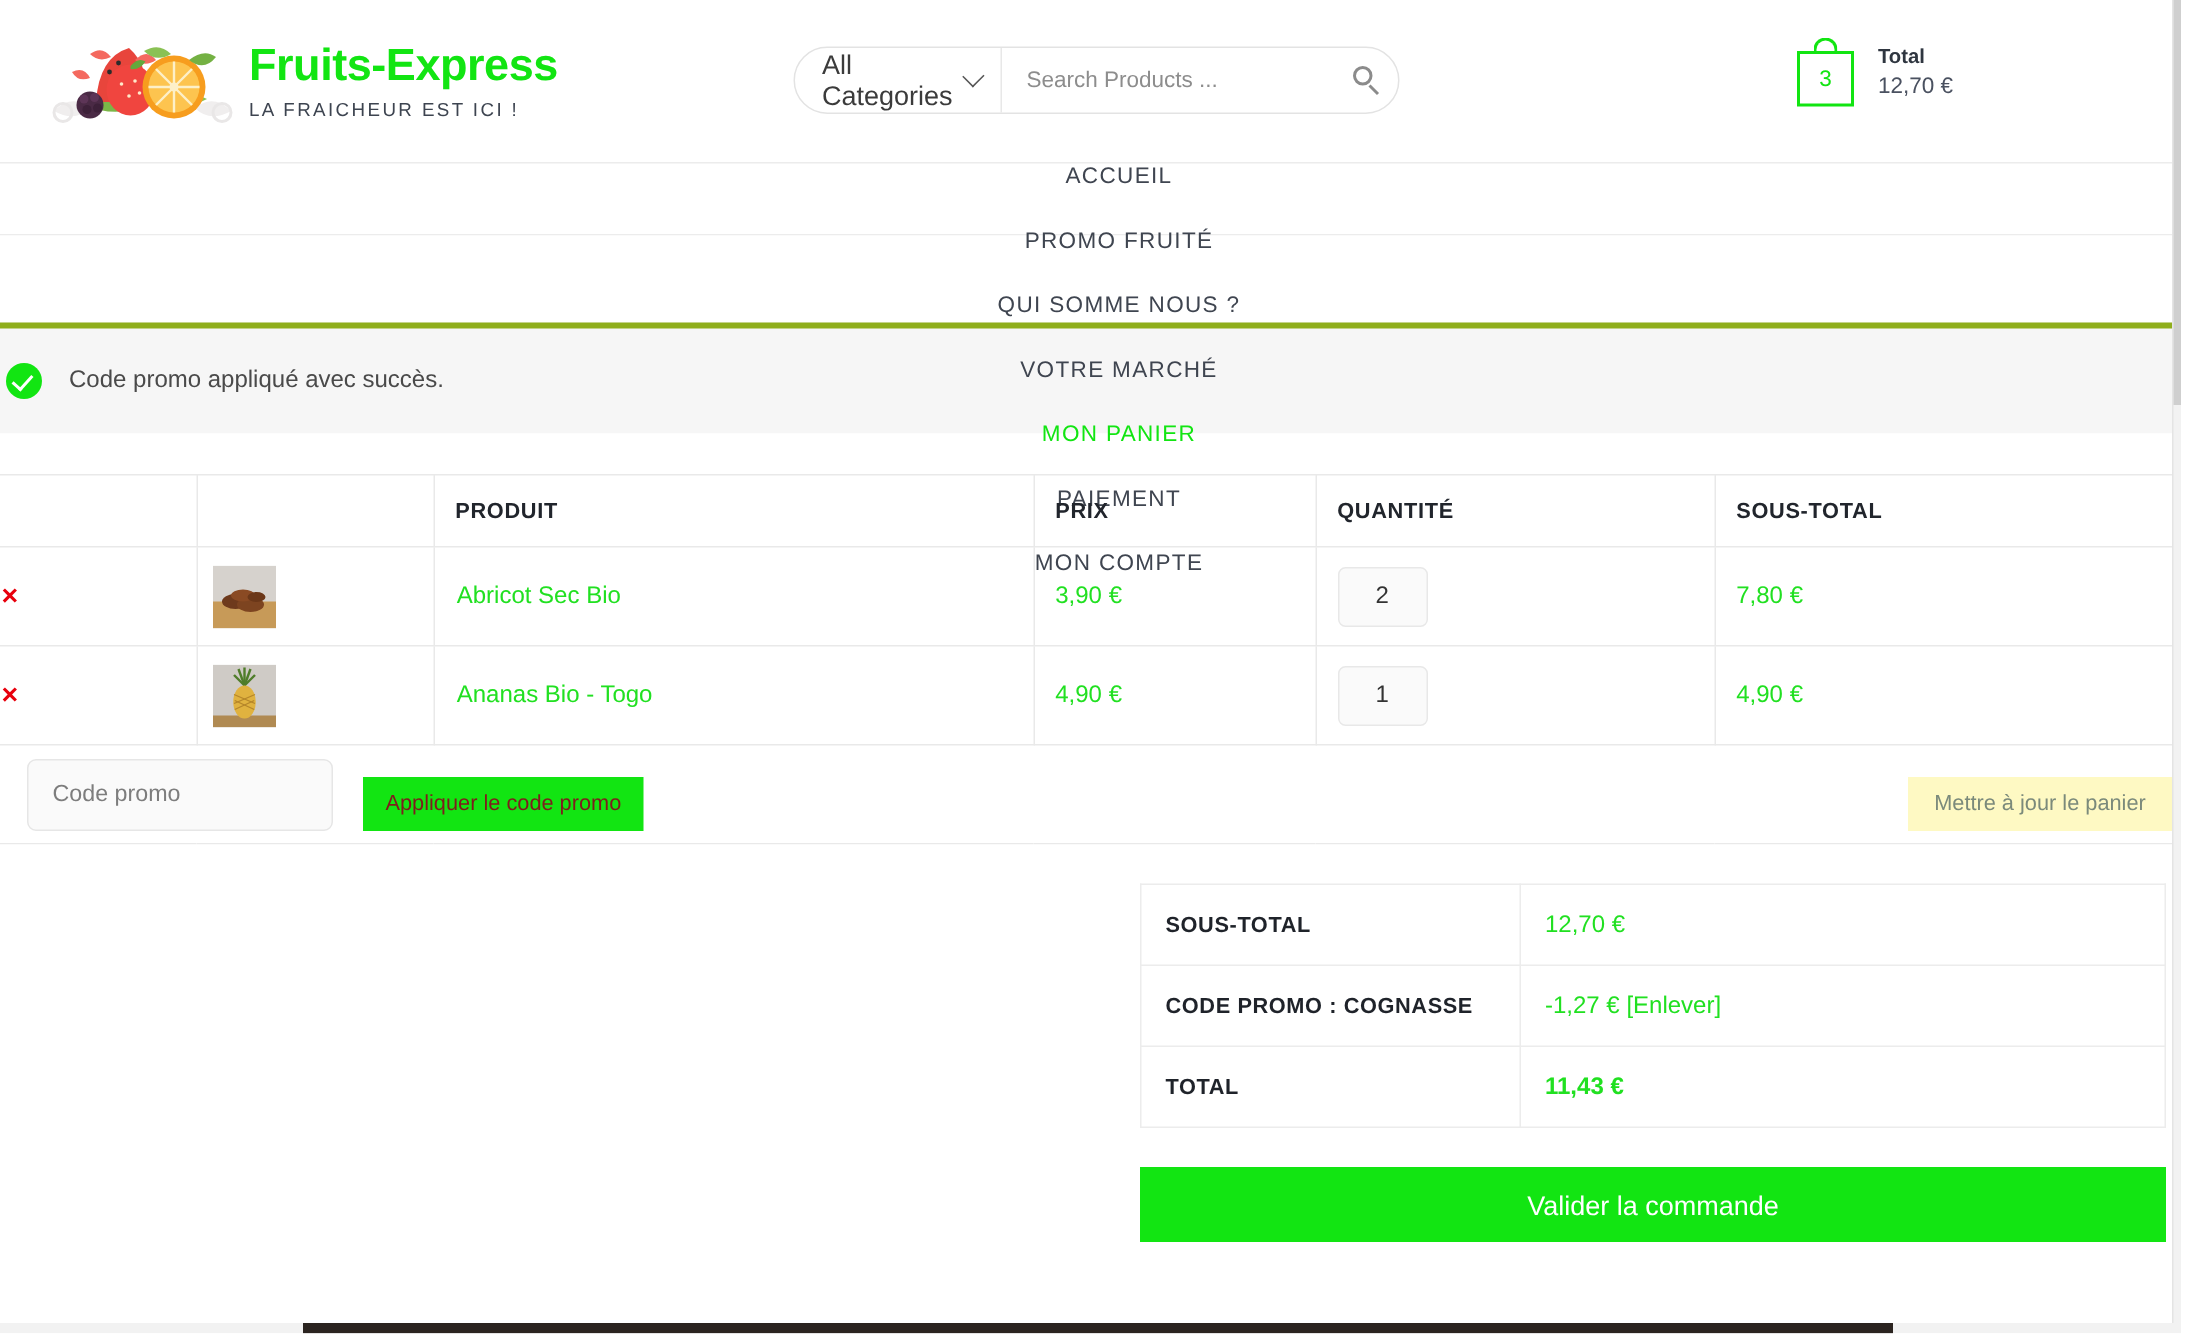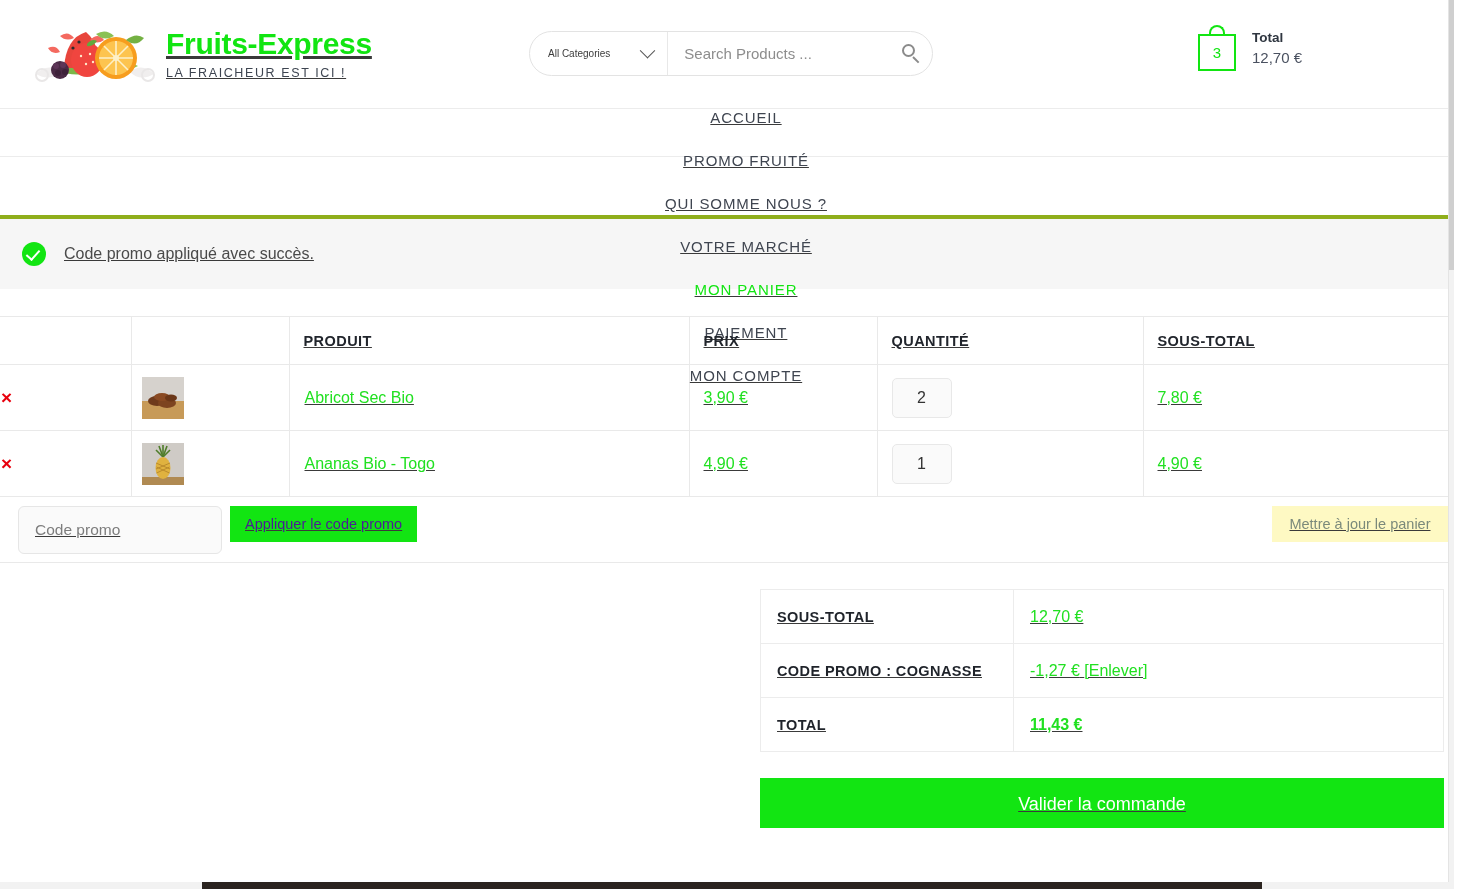--- a/index.html
+++ b/index.html
@@ -10,21 +10,20 @@
     overflow: hidden;
     background: #fff;
     font-family: "Liberation Sans", "DejaVu Sans", sans-serif;
     color: #3a3a3a;
   }
   .page {
     position: relative;
     width: 1454px; height: 889px;
     background: #fff;
     overflow: hidden;
-    text-decoration: underline;
   }
 
   
   .topbar {
     position: relative;
     height: 109px;
     background: #fff;
     border-bottom: 1px solid #ececec;
     display: flex;
     align-items: center;
@@ -68,21 +67,21 @@
     align-items: center;
   }
   .cat-select {
     width: 165px;
     height: 100%;
     display: flex;
     align-items: center;
     justify-content: space-between;
     padding: 0 14px 0 18px;
     border-right: 1px solid #e8e8e8;
-    font-size: 10px;
+    font-size: 18px;
     color: #3b3b3b;
     cursor: pointer;
     background: transparent;
   }
   .chev {
     width: 11px; height: 11px;
     border-right: 1.6px solid #555;
     border-bottom: 1.6px solid #555;
     transform: rotate(45deg) translate(-2px,-2px);
   }
@@ -176,21 +175,21 @@
   
   .gapstrip { height: 58px; background: #fff; }
 
   
   .notice {
     border-top: 4px solid #8fae1b;
     background: #f6f6f6;
     height: 74px;
     display: flex;
     align-items: center;
-    padding-left: 22px;
+    padding-left: 4px;
     gap: 18px;
   }
   .check-ico {
     width: 24px; height: 24px;
     border-radius: 50%;
     background: #12e512;
     position: relative;
     flex: 0 0 24px;
   }
   .check-ico::after {
@@ -281,41 +280,42 @@
 
   
   .coupon-row td {
     height: 76px;
     padding: 0 18px 0 18px;
     border-top: 1px solid #e9e9e9;
     border-bottom: 1px solid #e9e9e9;
   }
   .coupon-inner {
     display: flex;
-    align-items: flex-start;
+    align-items: flex-end;
     width: 100%;
+    gap: 12px;
   }
   .coupon-code {
     width: 204px; height: 48px;
     border: 1px solid #e6e6e6;
     border-radius: 6px;
     background: #fafafa;
     padding: 0 16px;
     font-size: 15.5px;
     color: #555;
     font-family: inherit;
     outline: none;
   }
   .coupon-code::placeholder { color: #7d7d7d; }
   .btn-apply {
     margin-left: 8px;
     height: 36px;
     padding: 0 15px;
     background: #12e512;
-    color: #4c1d95;
+    color: #7f1d1d;
     border: 0;
     font-size: 14.5px;
     font-family: inherit;
     cursor: pointer;
   }
   .btn-update {
     margin-left: auto;
     height: 36px;
     padding: 0 17px;
     background: #fef9c3;

